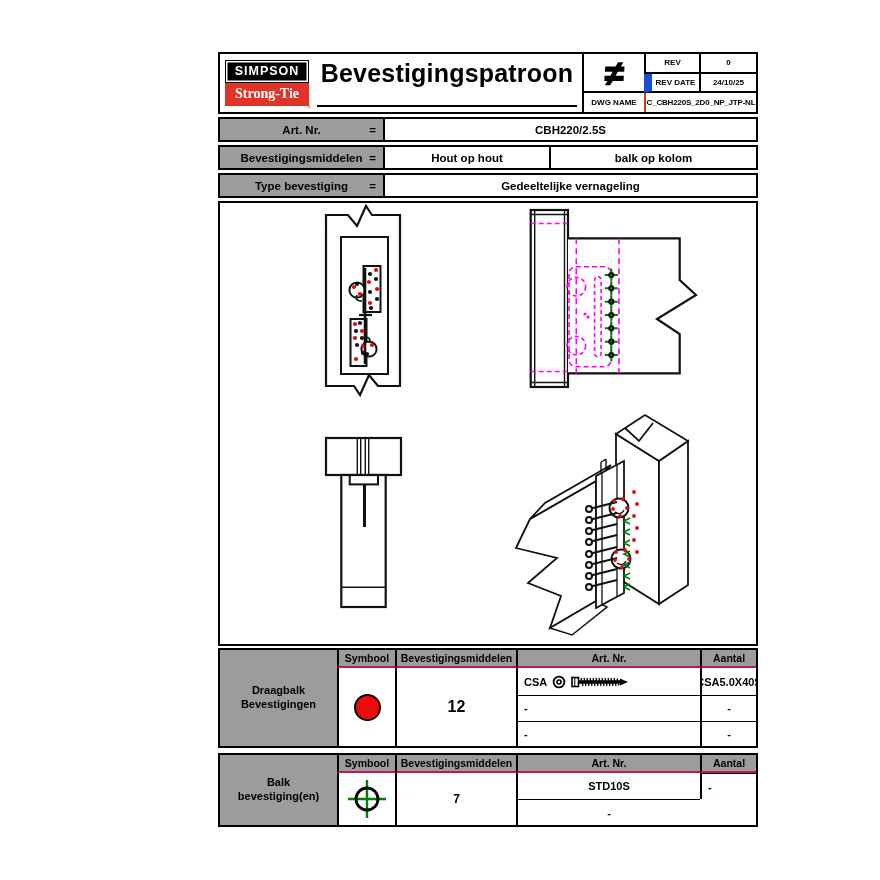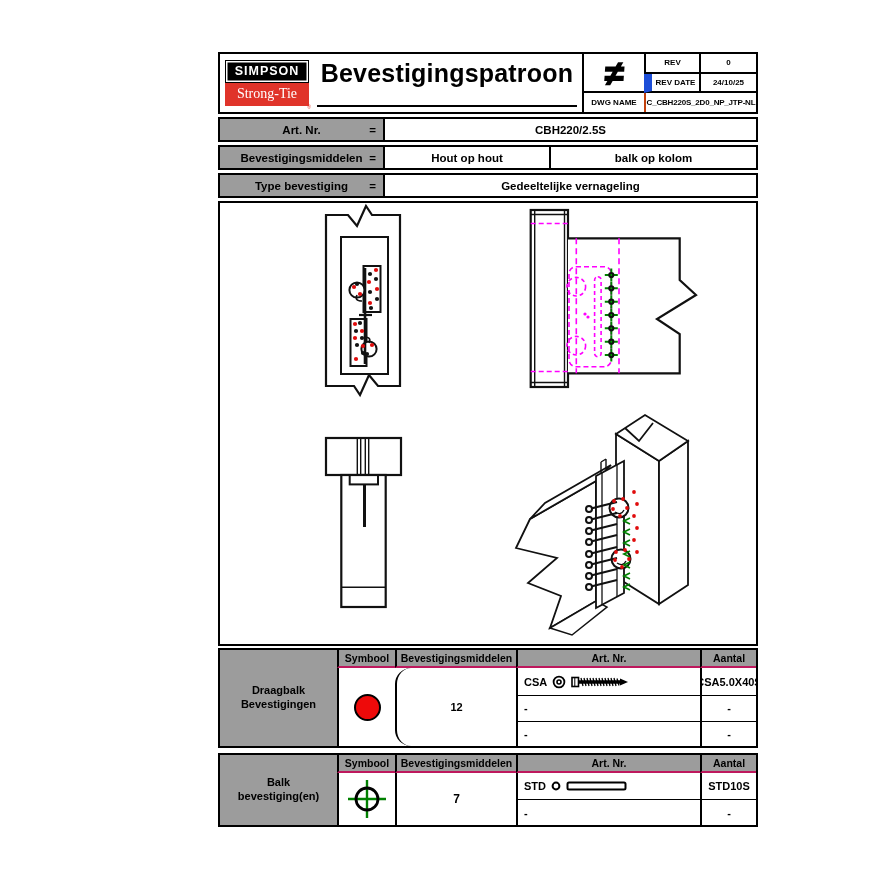--- a/index.html
+++ b/index.html
@@ -4,21 +4,21 @@
 <style>
   * { box-sizing: border-box; margin: 0; padding: 0; }
   html, body { width: 880px; height: 880px; background: #fff; font-family: "Liberation Sans", sans-serif; position: relative; }
   .doc { position: absolute; left: 170px; top: 52px; width: 540px; color: #000; margin-left: 48px; }
   .sec { border: 2px solid #000; background: #fff; }
 
   
   .titleblock { height: 62px; display: flex; margin-bottom: 3px; }
   .logo { width: 92px; padding: 4px 3px 4px 5px; display: flex; flex-direction: column; justify-content: center; position: relative; }
   .logo-simpson { background: #000; color: #fff; font-weight: bold; font-size: 12.5px; letter-spacing: 1px; text-align: center; padding: 3px 0 4px; box-shadow: inset 0 0 0 1.5px #fff; border: 1.5px solid #000; }
-  .logo-strongtie { background: #e0342a; color: #fff; font-family: "Liberation Serif", serif; font-weight: normal; font-size: 14px; text-align: center; padding: 3px 0 4px; }
+  .logo-strongtie { background: #e0342a; color: #fff; font-family: "Liberation Serif", serif; font-weight: bold; font-size: 14px; text-align: center; padding: 3px 0 4px; }
   .logo-reg { position: absolute; right: 1px; bottom: 2px; font-size: 5px; color: #e0342a; }
   .titlecell { flex: 1; display: flex; align-items: center; justify-content: center; }
   .titlecell span { font-size: 25px; font-weight: bold; border-bottom: 2.5px solid #000; padding: 0 4px 17px; letter-spacing: 0.2px; }
   .revtable { width: 174px; border-left: 2px solid #000; display: grid; grid-template-columns: 60px 55px 1fr; grid-template-rows: 19.5px 19.5px 1fr; font-weight: bold; }
   .revtable > div { display: flex; align-items: center; justify-content: center; font-size: 8px; }
   .neq-cell { grid-row: 1 / 3; grid-column: 1; border-bottom: 2px solid #000; }
   .neq { font-size: 34px; font-weight: bold; line-height: 1; transform: skewX(-4deg); -webkit-text-stroke: 1.6px #000; }
   .rev-l  { grid-row: 1; grid-column: 2; border-left: 2px solid #000; border-bottom: 2px solid #000; }
   .rev-v  { grid-row: 1; grid-column: 3; border-left: 2px solid #000; border-bottom: 2px solid #000; }
   .revd-l { grid-row: 2; grid-column: 2; border-left: 8px solid #1d4ed8; border-bottom: 2px solid #000; }
@@ -44,21 +44,21 @@
   .ftable > div { display: flex; align-items: center; justify-content: center; overflow: hidden; }
   .gray { background: #9c9c9c; }
   .hcell { font-size: 10.5px; border-bottom: 2px solid #be185d; }
   .bl { border-left: 2px solid #000; }
   .rt { border-top: 1.5px solid #000; }
   .biglabel { flex-direction: column; font-size: 11px; line-height: 1.25; text-align: left; }
   .t1 .biglabel { grid-row: 1 / 5; }
   .t2 .biglabel { grid-row: 1 / 4; }
   .t1 .symcell { grid-row: 2 / 5; }
   .t2 .symcell { grid-row: 2 / 4; }
-  .t1 .qtycell { grid-row: 2 / 5; font-size: 11px; border-radius: 16px; }
+  .t1 .qtycell { grid-row: 2 / 5; font-size: 16px; }
   .t2 .qtycell { grid-row: 2 / 4; font-size: 12px; }
   .fcell { justify-content: flex-start !important; padding-left: 6px; font-size: 11px; gap: 4px; }
   .acell { font-size: 11px; }
   .red-circle { width: 27px; height: 27px; background: #ee0a0a; border: 2.5px solid #000; border-radius: 50%; }
 </style>
 </head>
 <body>
 
 <div class="doc">
 
@@ -344,29 +344,20 @@
     <div class="gray hcell bl">Art. Nr.</div>
     <div class="gray hcell bl">Aantal</div>
 
     <div class="symcell bl">
       <svg width="42" height="42" viewBox="0 0 42 42">
         <path d="M21,2 V40 M2,21 H40" stroke="#008000" stroke-width="2.4" fill="none"></path>
         <circle cx="21" cy="21" r="11" fill="none" stroke="#000" stroke-width="2.8"></circle>
       </svg>
     </div>
 
-    <div class="fcell bl">
-      <span>STD</span>
-      <svg width="12" height="12" viewBox="0 0 12 12">
-        <circle cx="6" cy="6" r="3.4" fill="none" stroke="#000" stroke-width="2"></circle>
-      </svg>
-      <svg width="62" height="12" viewBox="0 0 62 12">
-        <rect x="1.5" y="2.5" width="58" height="7" rx="1.5" fill="#fff" stroke="#000" stroke-width="2"></rect>
-      </svg>
-    </div>
     <div class="acell bl">STD10S</div>
     <div class="qtycell bl">7</div>
 
     <div class="fcell bl rt">-</div>
     <div class="acell bl rt">-</div>
   </div>
 
 </div>
 
 </body></html>

